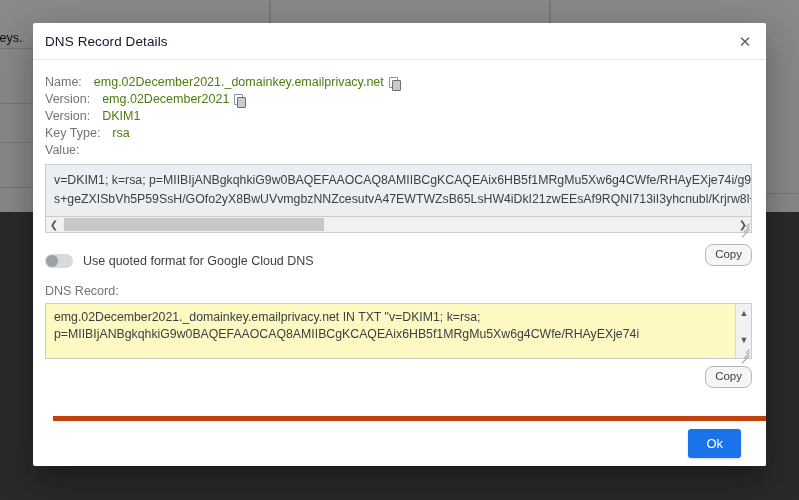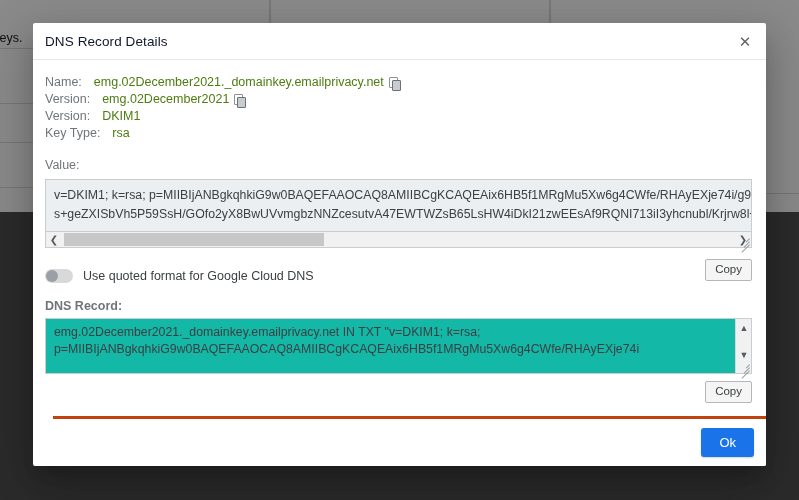--- a/index.html
+++ b/index.html
@@ -131,21 +131,21 @@
   }
   .copy-icon::after {
     content: "";
     position: absolute; left: 3px; top: 3px;
     width: 7px; height: 9px;
     border: 1px solid #6b7075;
     background: #c8ccd0;
     border-radius: 1px;
   }
 
-  #value-label { margin-top: 15px; }
+  #value-label { margin-top: 0; }
 
   
   #value-box-wrap {
     margin-top: 5px;
     position: relative;
     width: 707px;
   }
   #value-box {
     width: 707px;
     height: 52px;
@@ -225,45 +225,44 @@
     margin-left: 10px;
     font-size: 12.5px;
     color: #3c4043;
   }
 
   .copy-btn {
     position: absolute;
     right: 0; top: -2px;
     background: #f5f5f5;
     border: 1px solid #b4b7ba;
-    border-radius: 2px;
+    border-radius: 8px;
     font-size: 11.5px;
     color: #3c4043;
     padding: 3px 9px 4px 9px;
     cursor: pointer;
     font-family: "Liberation Sans", sans-serif;
     line-height: 13px;
   }
 
   
   #dns-label {
     margin-top: 16px;
     font-size: 12.5px;
     color: #70757a;
-    font-weight: bold;
   }
   #dns-box-wrap {
     margin-top: 5px;
     position: relative;
     width: 707px;
   }
   #dns-box {
     width: 707px;
     height: 56px;
-    background: #14b8a6;
+    background: #fef9c3;
     border: 1px solid #c9ccd0;
     padding: 5px 22px 0 8px;
     font-size: 12.3px;
     line-height: 17px;
     color: #3c4043;
     overflow: hidden;
     white-space: nowrap;
   }
   #dns-vscroll {
     position: absolute;
@@ -283,23 +282,23 @@
   #dns-copy-row {
     position: relative;
     height: 24px;
     margin-top: 9px;
     width: 707px;
   }
 
   
   #modal-footer {
     flex: 0 0 50px;
-    border-top: 3px solid #c2410c;
+    border-top: 5px solid #c2410c;
     display: flex; align-items: center; justify-content: flex-end;
-    padding-right: 12px;
+    padding-right: 25px;
     background: #ffffff;
     margin-left: 20px;
   }
   #ok-btn {
     background: #1a73e8;
     color: #ffffff;
     border: none;
     border-radius: 3px;
     font-size: 13px;
     padding: 7px 18px;

